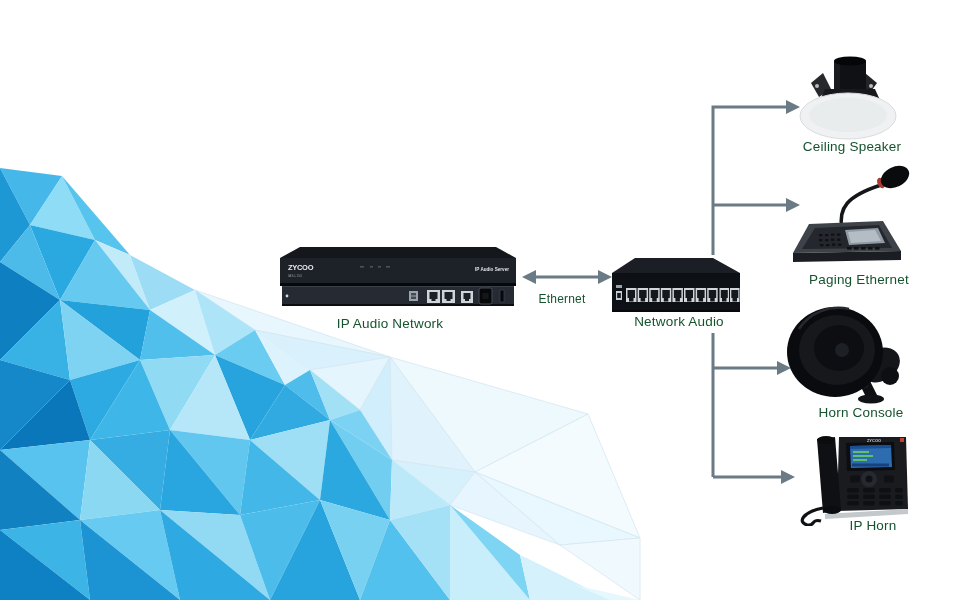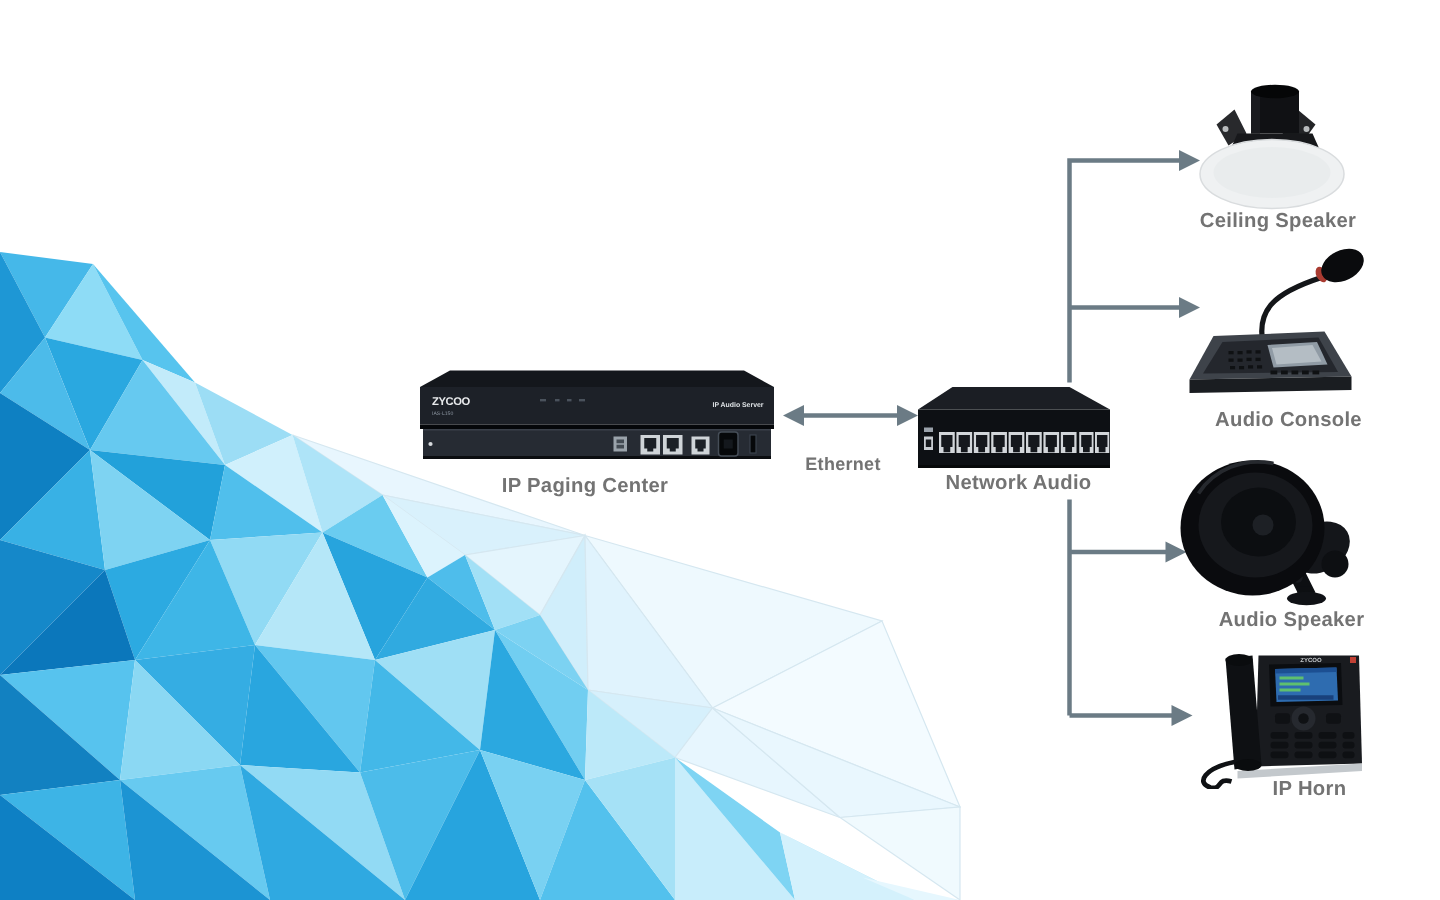--- a/index.html
+++ b/index.html
@@ -3,21 +3,21 @@
 <meta charset="utf-8">
 <style>
   html,body{margin:0;padding:0;}
   #canvas{
     position:relative;width:960px;height:600px;background:#ffffff;overflow:hidden;
     font-family:"Liberation Sans",sans-serif;
   }
   .abs{position:absolute;}
   .label{
     position:absolute;transform:translateX(-50%);
-    font-weight:bold;font-size:13.5px;color:#737373;white-space:nowrap;letter-spacing:.2px;
+    font-weight:normal;font-size:13.5px;color:#14532d;white-space:nowrap;letter-spacing:.2px;
   }
   .label.small{font-size:12px;}
   svg{display:block;}
 </style>
 </head>
 <body>
 
 <div id="canvas">
 
   <svg class="abs" style="left:0;top:0" width="960" height="600" viewBox="0 0 960 600">
@@ -145,23 +145,23 @@
       <rect x="183" y="46" width="12" height="12" fill="#cfd4d8"></rect>
         <rect x="185.5" y="48" width="7" height="6" fill="#1b2026"></rect>
         <rect x="187" y="52.5" width="4" height="3.5" fill="#1b2026"></rect>
     </g>
     <g>
         <rect x="201" y="43" width="13" height="16" rx="2" fill="#06080a" stroke="#454d57" stroke-width="1"></rect>
       <rect x="204.5" y="48" width="6" height="6" fill="#14181d"></rect>
       </g>
     <rect x="222" y="45" width="4" height="12" fill="#06080a" stroke="#3a424c" stroke-width="0.8"></rect>
   </svg>
-  <div class="label" style="left:390px;top:316px">IP Paging Center</div>
-
-  <div class="label small" style="left:562px;top:302px">Ethernet</div>
+  <div class="label" style="left:390px;top:316px">IP Audio Network</div>
+
+  <div class="label small" style="left:562px;top:292px">Ethernet</div>
 
   <svg class="abs" style="left:610px;top:257px" width="132" height="57" viewBox="0 0 132 57">
     <polygon points="25,1 103,1 130,16 2,16" fill="#1b1e24"></polygon>
     <rect x="2" y="16" width="128" height="39" fill="#0d1014"></rect>
     <rect x="2" y="53" width="128" height="2" fill="#060809"></rect>
     <rect x="6" y="28" width="6" height="3" fill="#9aa2ab"></rect>
     <g>
         <rect x="6" y="34" width="6" height="9" fill="#c8cdd2"></rect>
         <rect x="7.2" y="36" width="3.6" height="5" fill="#15181c"></rect>
       </g>
@@ -256,36 +256,36 @@
         <rect x="47" y="81.5" width="3.4" height="2.2"></rect>
         <rect x="53" y="81.5" width="3.4" height="2.2"></rect>
       <rect x="62" y="85" width="4.5" height="2.6"></rect>
         <rect x="69" y="85" width="4.5" height="2.6"></rect>
         <rect x="76" y="85" width="4.5" height="2.6"></rect>
         <rect x="83" y="85" width="4.5" height="2.6"></rect>
         <rect x="90" y="85" width="4.5" height="2.6"></rect>
     </g>
     <polygon points="8,91 116,89 116,98 8,100" fill="#1a1d21"></polygon>
   </svg>
-  <div class="label" style="left:859px;top:272px">Audio Console</div>
+  <div class="label" style="left:859px;top:272px">Paging Ethernet</div>
 
   <svg class="abs" style="left:785px;top:303px" width="120" height="102" viewBox="0 0 120 102">
     <ellipse cx="95" cy="62" rx="21" ry="16" transform="rotate(-30 95 62)" fill="#14161a"></ellipse>
     <circle cx="105" cy="73" r="9" fill="#0d0f12"></circle>
     <polygon points="72,76 82,72 92,92 82,96" fill="#0d0f12"></polygon>
     <circle cx="80" cy="82" r="3.5" fill="#17191d"></circle>
     <rect x="80" y="88" width="9" height="8" fill="#0d0f12"></rect>
     <ellipse cx="86" cy="96" rx="13" ry="4.5" fill="#101216"></ellipse>
     <ellipse cx="50" cy="49" rx="48" ry="45" fill="#0a0b0e"></ellipse>
     <ellipse cx="52" cy="47" rx="38" ry="35" fill="#16181c"></ellipse>
     <ellipse cx="54" cy="45" rx="25" ry="23" fill="#0c0e11"></ellipse>
     <circle cx="57" cy="47" r="7" fill="#1d2025"></circle>
     <path d="M14,26 A46,43 0 0 1 64,6" stroke="#26292e" stroke-width="2.5" fill="none"></path>
   </svg>
-  <div class="label" style="left:861px;top:405px">Audio Speaker</div>
+  <div class="label" style="left:861px;top:405px">Horn Console</div>
 
   <svg class="abs" style="left:795px;top:430px" width="120" height="96" viewBox="0 0 120 96">
     <path d="M28,78 C8,82 2,92 12,95 C20,97 16,88 26,91" stroke="#0f1114" stroke-width="3.2" fill="none"></path>
     <polygon points="44,7 111,7 113,79 42,81" fill="#191b1f"></polygon>
     <text x="79" y="11.5" font-size="4" font-weight="bold" fill="#c6cacd" text-anchor="middle">ZYCOO</text>
     <rect x="105" y="8" width="4" height="4" fill="#c04034"></rect>
     <polygon points="51,13 99,12 100,40 52,41" fill="#0b0d10"></polygon>
     <polygon points="55,16 96,15 97,37 56,38" fill="#2e6cb0"></polygon>
     <polygon points="55,16 96,15 96,18 55,19" fill="#1c4f92"></polygon>
     <g fill="#5fc06e">

